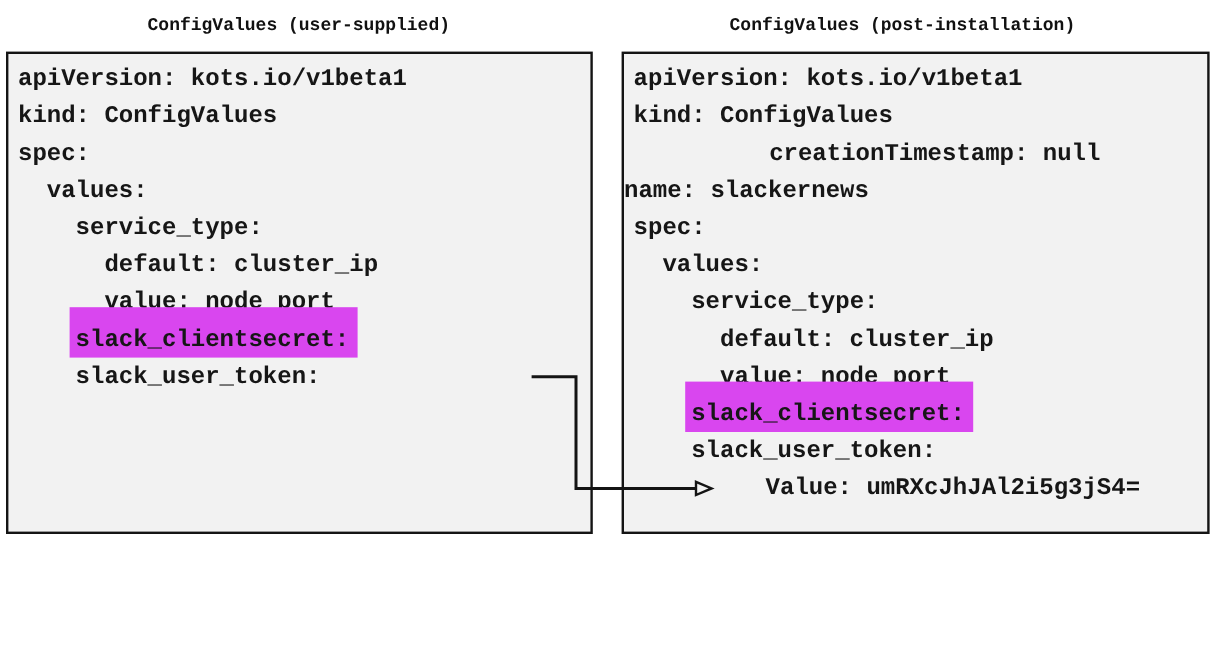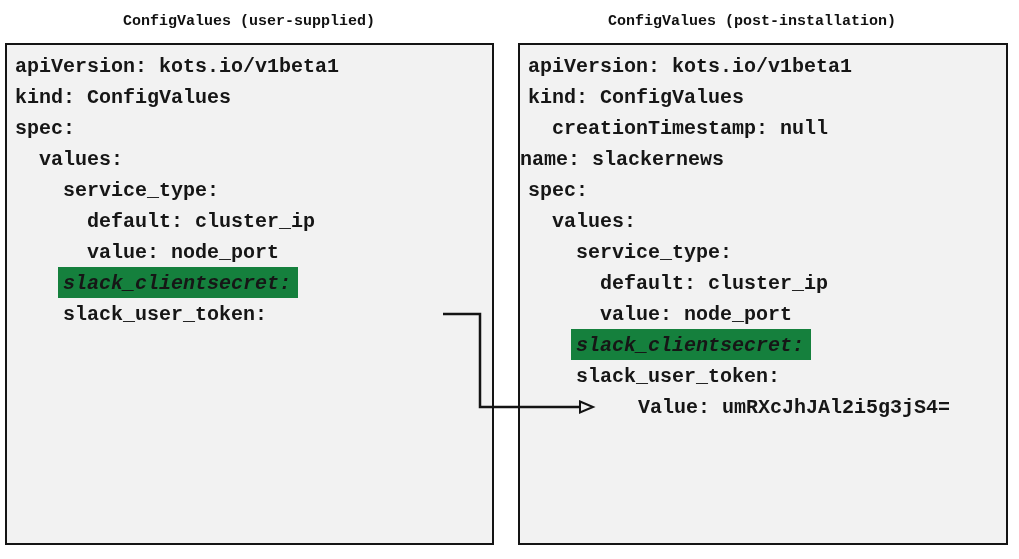--- a/index.html
+++ b/index.html
@@ -18,42 +18,41 @@
     color: #111;
     text-align: center;
     white-space: pre;
     line-height: 28px;
   }
   #title-left  { left: 5px;   width: 488px; }
   #title-right { left: 507px; width: 490px; }
   .panel-box {
     position: absolute;
     top: 43px;
-    height: 502px;
+    height: 402px;
     background: #f2f2f2;
     border: 2px solid #141414;
     padding-top: 6px;
     overflow: hidden;
   }
   #box-left  { left: 5px;   width: 489px; }
   #box-right { left: 518px; width: 490px; }
   .code-line {
     height: 31px;
     line-height: 31px;
     font-size: 20px;
     font-weight: bold;
     color: #161616;
     white-space: pre;
   }
   .code-text { display: inline; }
   .code-text.hl {
-    background: #15803d;
-    padding: 5px 7px 3px 5px;
+    background: #d946ef;
+    padding: 16px 7px 3px 5px;
     margin-left: -5px;
-    font-style: italic;
   }
   #arrow-overlay {
     position: absolute;
     left: 0; top: 0;
     width: 1019px; height: 559px;
     pointer-events: none;
   }
 </style>
 </head>
 <body>
@@ -70,21 +69,21 @@
     <div class="code-line" style="padding-left: 56px;"><span class="code-text">service_type:</span></div>
     <div class="code-line" style="padding-left: 80px;"><span class="code-text">default: cluster_ip</span></div>
     <div class="code-line" style="padding-left: 80px;"><span class="code-text">value: node_port</span></div>
     <div class="code-line" style="padding-left: 56px;"><span class="code-text hl">slack_clientsecret:</span></div>
     <div class="code-line" style="padding-left: 56px;"><span class="code-text">slack_user_token:</span></div>
   </div>
 
 <div class="panel-box" id="box-right">
     <div class="code-line" style="padding-left: 8px;"><span class="code-text">apiVersion: kots.io/v1beta1</span></div>
     <div class="code-line" style="padding-left: 8px;"><span class="code-text">kind: ConfigValues</span></div>
-    <div class="code-line" style="padding-left: 32px;"><span class="code-text">creationTimestamp: null</span></div>
+    <div class="code-line" style="padding-left: 32px; text-align: center;"><span class="code-text">creationTimestamp: null</span></div>
     <div class="code-line" style=""><span class="code-text">name: slackernews</span></div>
     <div class="code-line" style="padding-left: 8px;"><span class="code-text">spec:</span></div>
     <div class="code-line" style="padding-left: 32px;"><span class="code-text">values:</span></div>
     <div class="code-line" style="padding-left: 56px;"><span class="code-text">service_type:</span></div>
     <div class="code-line" style="padding-left: 80px;"><span class="code-text">default: cluster_ip</span></div>
     <div class="code-line" style="padding-left: 80px;"><span class="code-text">value: node_port</span></div>
     <div class="code-line" style="padding-left: 56px;"><span class="code-text hl">slack_clientsecret:</span></div>
     <div class="code-line" style="padding-left: 56px;"><span class="code-text">slack_user_token:</span></div>
     <div class="code-line" style="padding-left: 118px;"><span class="code-text">Value: umRXcJhJAl2i5g3jS4=</span></div>
   </div>

